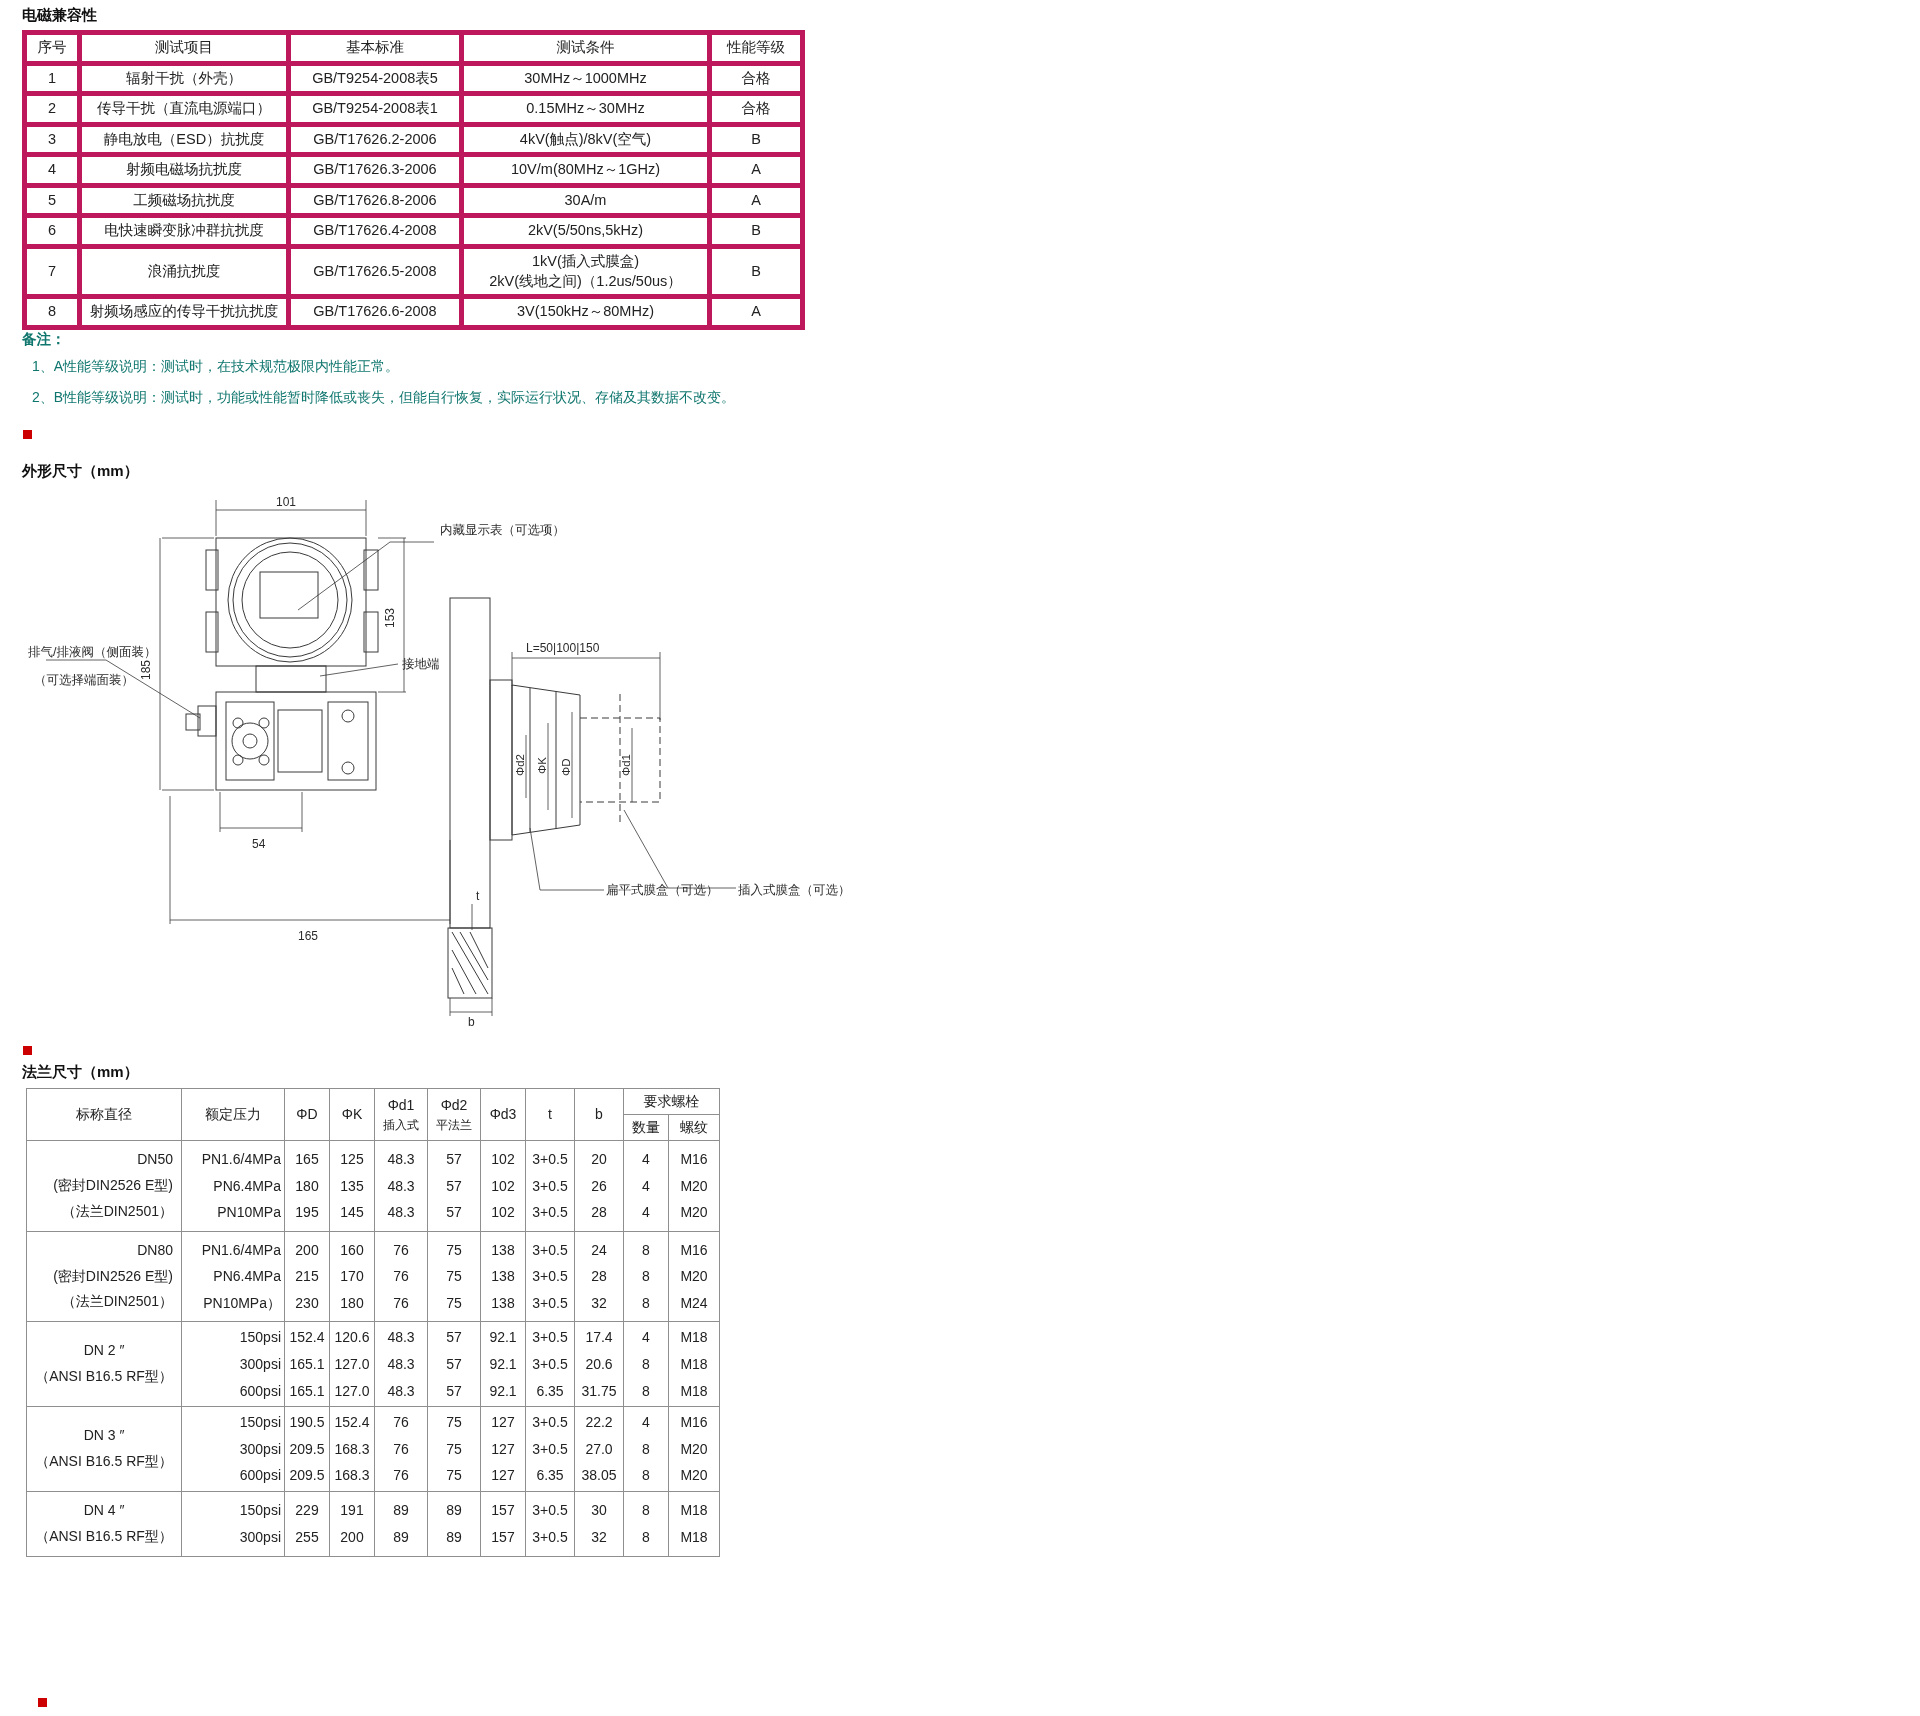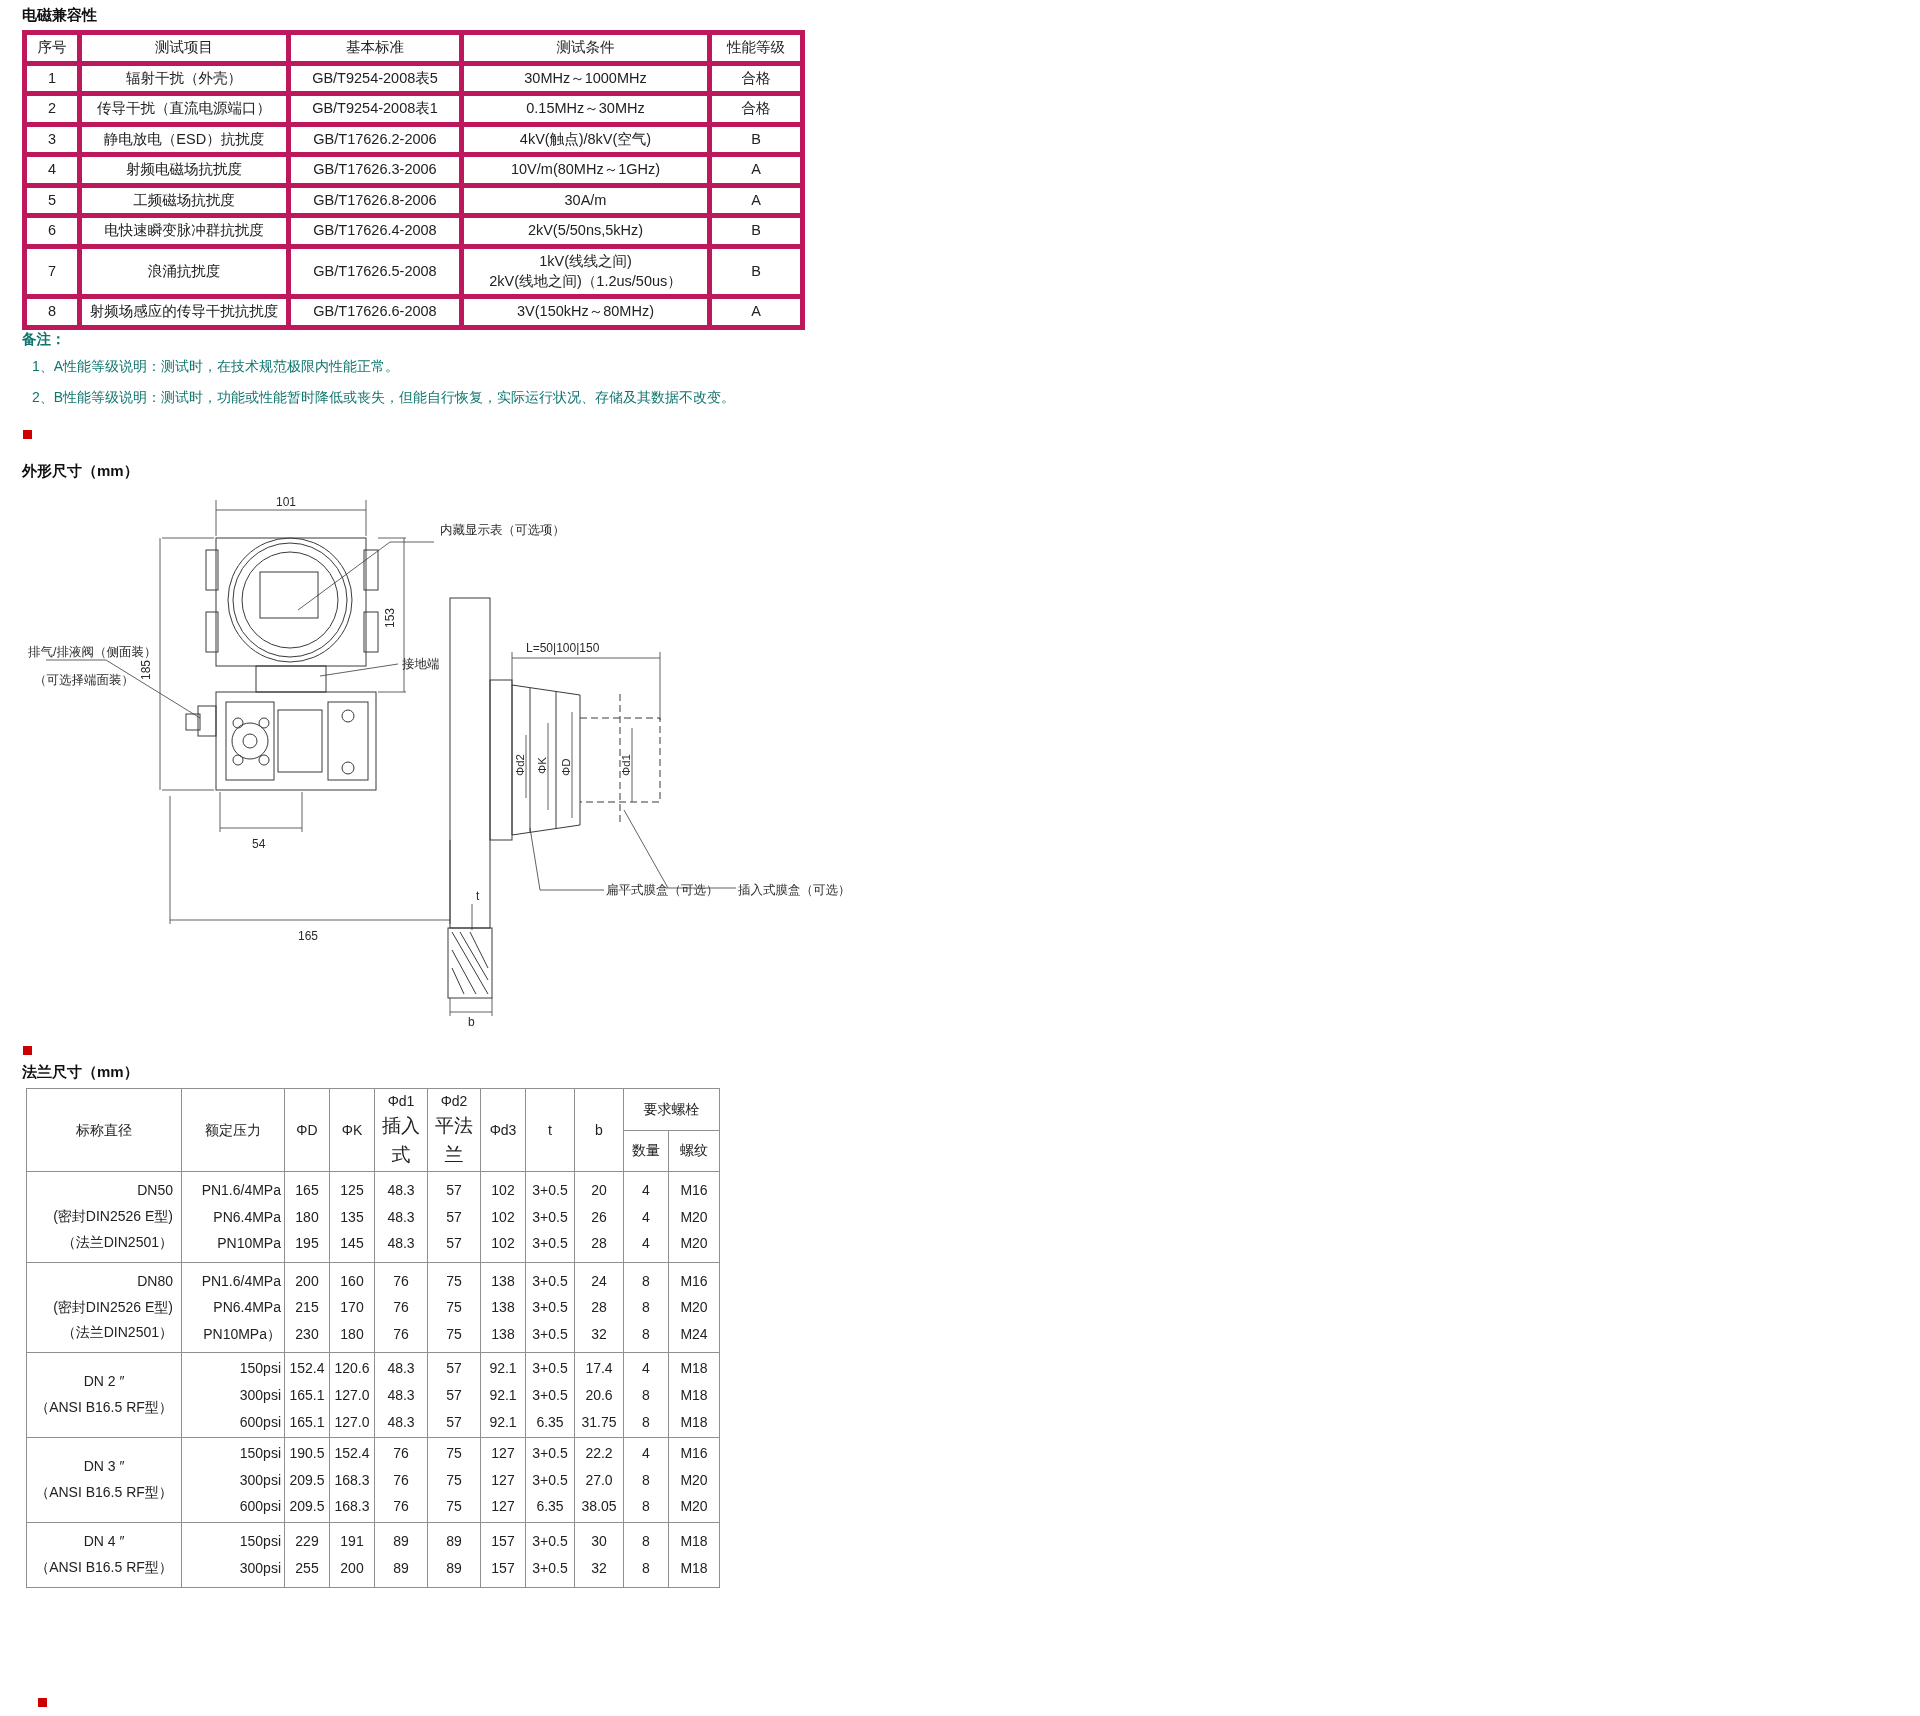--- a/index.html
+++ b/index.html
@@ -104,21 +104,21 @@
     white-space: nowrap;
   }
   table.flange td.name.lefted { text-align: right; }
   table.flange td.press {
     text-align: right;
     padding-left: 9px;
     line-height: 1.9;
     white-space: nowrap;
   }
   table.flange td.numcol { line-height: 1.9; white-space: nowrap; }
-  table.flange .hdr-sub { font-size: 19px; }
+  table.flange .hdr-sub { font-size: 12px; }
   .w-name { width: 148px; }
   .w-press { width: 96px; }
   .w-D { width: 38px; }
   .w-K { width: 38px; }
   .w-d1 { width: 46px; }
   .w-d2 { width: 46px; }
   .w-d3 { width: 38px; }
   .w-t { width: 42px; }
   .w-b { width: 42px; }
   .w-qty { width: 38px; }
@@ -181,21 +181,21 @@
         <td>6</td>
         <td>电快速瞬变脉冲群抗扰度</td>
         <td>GB/T17626.4-2008</td>
         <td>2kV(5/50ns,5kHz)</td>
         <td>B</td>
       </tr>
       <tr>
         <td>7</td>
         <td>浪涌抗扰度</td>
         <td>GB/T17626.5-2008</td>
-        <td style="white-space: pre-line;">1kV(线线之间)
+        <td style="white-space: pre-line;">1kV(插入式膜盒)
 2kV(线地之间)（1.2us/50us）</td>
         <td>B</td>
       </tr>
       <tr>
         <td>8</td>
         <td>射频场感应的传导干扰抗扰度</td>
         <td>GB/T17626.6-2008</td>
         <td>3V(150kHz～80MHz)</td>
         <td>A</td>
       </tr>

